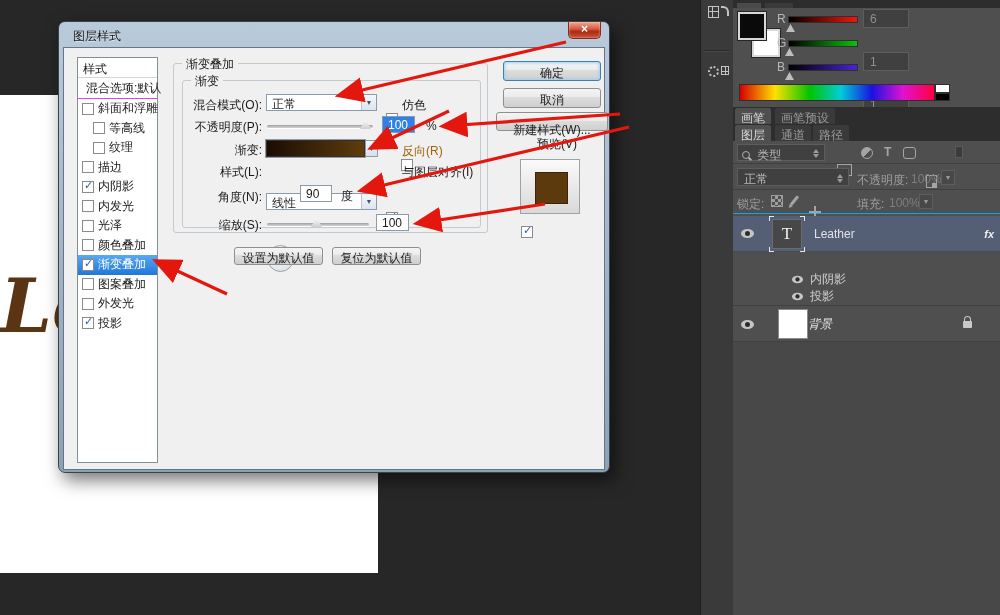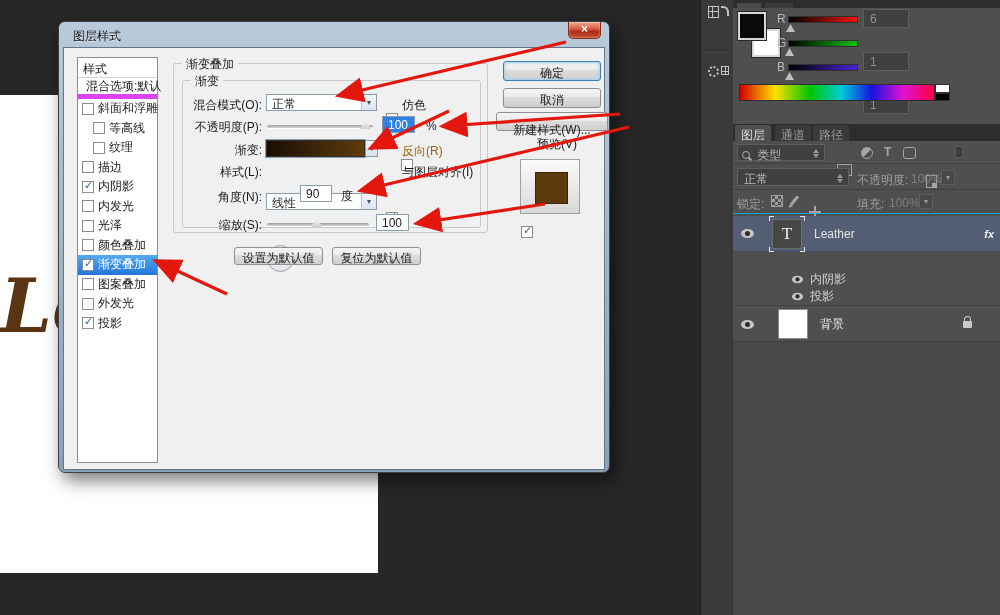--- a/index.html
+++ b/index.html
@@ -122,21 +122,21 @@
 <div class="abs" id="dialog">
   <div id="titlebar">
     <span id="dlg-title">图层样式</span>
     <div id="close-btn">×</div>
   </div>
   <div id="dlg-body">
 
     
     <div class="abs" id="stylelist">
       <div class="ls-head">样式</div>
-      <div class="ls-item" style="border-bottom:5px solid #d946ef;height:21px">
+      <div class="ls-item" style="border-bottom:1px solid #d946ef;height:21px">
           <span class="lbl">混合选项:默认</span>
         </div>
       <div class="ls-item">
           <span class="cb">
             <span class="mark"></span>
           </span>
           <span class="lbl">斜面和浮雕</span>
         </div>
       <div class="ls-item ind">
           <span class="cb">
@@ -299,20 +299,24 @@
 
   <span class="abs" style="left:44px;top:60px;color:#b8b8b8">B</span>
   <div class="abs" style="left:55px;top:64px;width:70px;height:7px;background:linear-gradient(to right,#000,#4a22d8);border:1px solid #303030"></div>
   <div class="abs thumb" style="left:52px;top:72px;width:9px;height:8px;background:#bdbdbd"></div>
   <div class="abs dfield" style="left:130px;top:57px;width:46px;height:19px;padding:2px 0 0 6px;color:#8f8f8f">1</div>
 
   <div class="abs" style="left:6px;top:84px;width:196px;height:17px;border:1px solid #2e2e2e;background:linear-gradient(to right,#d40000,#ffe100 18%,#00c400 36%,#00cdd9 52%,#1a12e0 68%,#e012d2 84%,#ff0040)"></div>
   <div class="abs" style="left:202px;top:84px;width:15px;height:9px;background:#fff;border:1px solid #2e2e2e"></div>
   <div class="abs" style="left:202px;top:93px;width:15px;height:8px;background:#000;border:1px solid #2e2e2e"></div>
 
+  <div class="abs darkbar" style="left:0;top:107px;width:267px;height:17px">
+    <div class="tab on" style="left:2px">画笔</div>
+    <div class="tab" style="left:42px">画笔预设</div>
+  </div>
 
   <div class="abs darkbar" style="left:0;top:124px;width:267px;height:17px">
     <div class="tab on" style="left:2px">图层</div>
     <div class="tab" style="left:42px">通道</div>
     <div class="tab" style="left:80px">路径</div>
   </div>
 
   <div class="abs" style="left:0;top:141px;width:267px;height:23px;border-bottom:1px solid #404040">
     <div class="abs dfield" style="left:4px;top:3px;width:88px;height:17px;padding:2px 16px 0 4px">
       <span class="mag"></span>
@@ -360,21 +364,21 @@
     <span class="eye" style="margin-left:58px;transform:scale(.85)"></span>
     <span class="lname" style="margin-left:6px;color:#cfcfcf">内阴影</span>
   </div>
   <div class="lrow" style="top:288px;height:18px;border-bottom:1px solid #404040">
     <span class="eye" style="margin-left:58px;transform:scale(.85)"></span>
     <span class="lname" style="margin-left:6px;color:#cfcfcf">投影</span>
   </div>
   <div class="lrow" style="top:307px;height:35px;border-bottom:1px solid #404040">
     <span class="eye" style="margin-left:8px"></span>
     <div style="margin-left:24px;width:30px;height:30px;background:#fff;border:1px solid #8a8a8a"></div>
-    <span class="lname" style="margin-left:12px;">背景</span>
+    <span class="lname" style="font-style:italic">背景</span>
     <span class="ico-lock" style="margin-left:auto;margin-right:28px;position:relative"></span>
   </div>
   <div class="abs" style="left:0;top:342px;width:267px;height:273px;background:#484848"></div>
 </div>
 
 <svg class="abs" id="arrows" viewBox="0 0 1000 615">
   <defs>
     <marker id="ah" markerWidth="9" markerHeight="8" refX="7" refY="4" orient="auto">
       <path d="M0,0 L9,4 L0,8 z" fill="#e3170d"></path>
     </marker>

